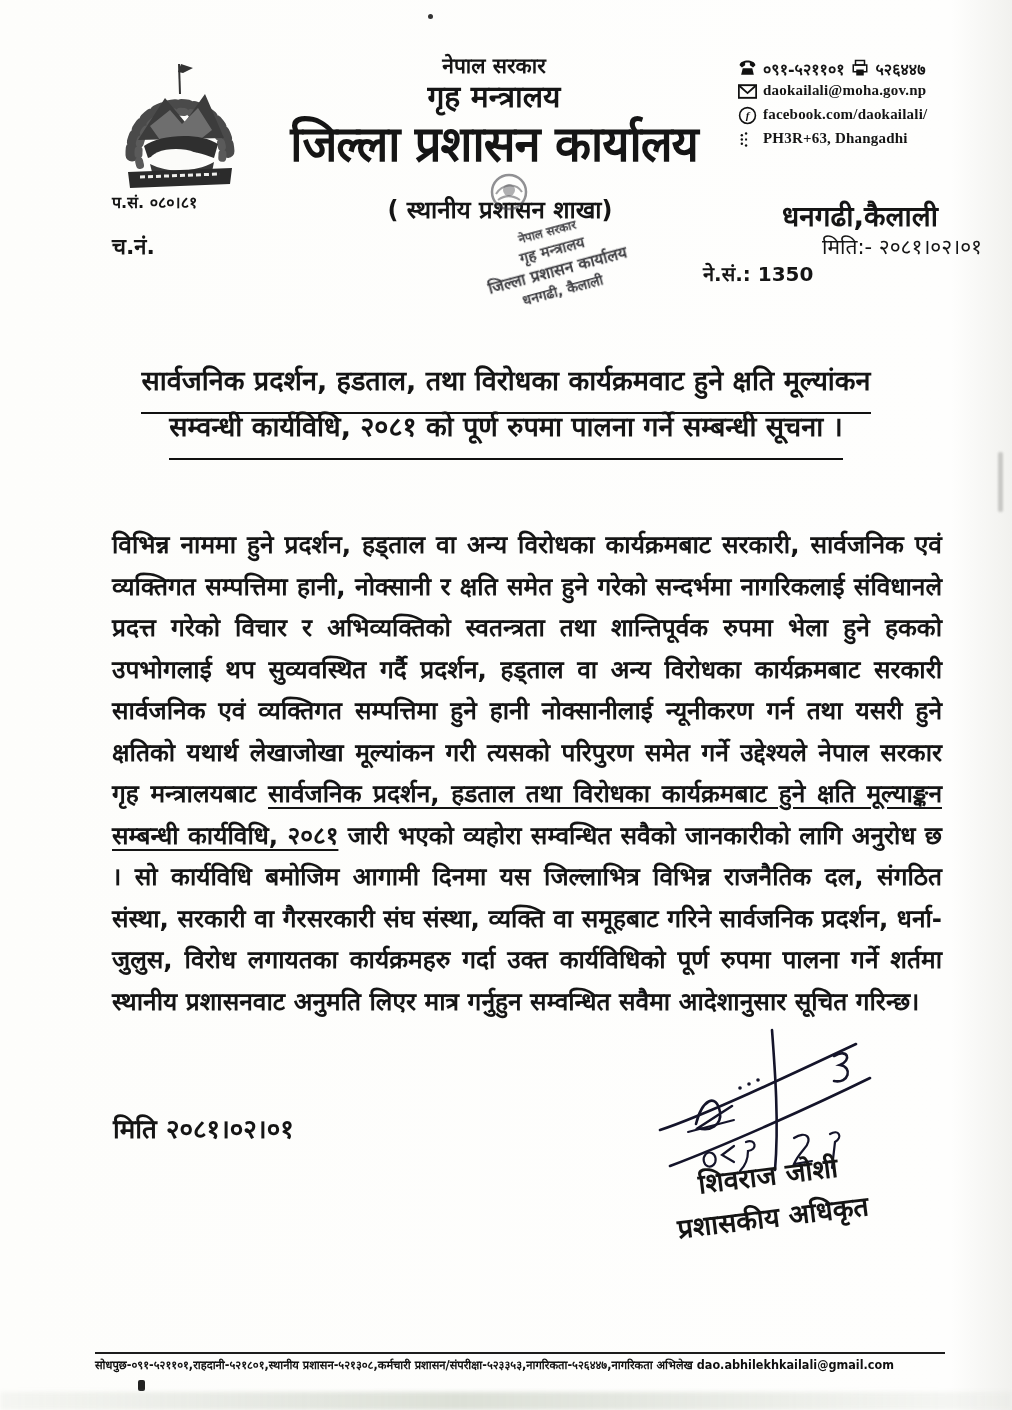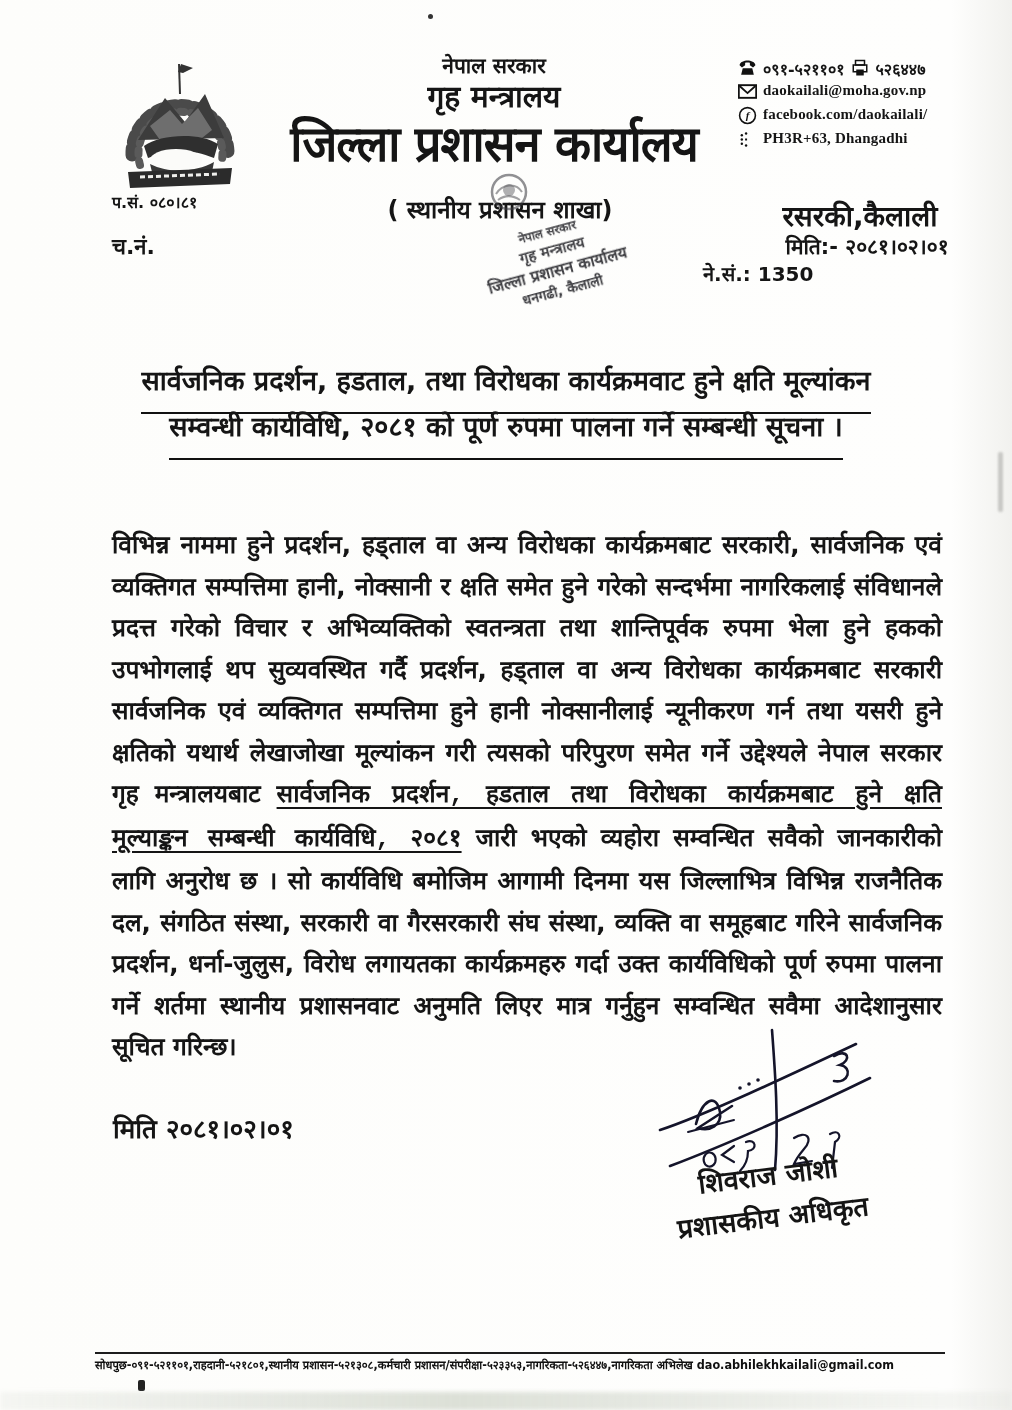--- a/index.html
+++ b/index.html
@@ -19,37 +19,37 @@
   .ref-line{left:112px;top:191px;font-size:16px;font-weight:700;}
   .dispatch-line{left:112px;top:230px;font-size:22px;font-weight:700;}
   .nesan-line{left:703px;top:260px;font-size:20px;font-weight:700;}
   
   .contact{left:738px;top:58px;width:260px;}
   .c-row{display:flex;align-items:flex-start;gap:6px;height:24px;}
   .c-row .txt{font-family:"Liberation Serif",serif;font-weight:700;font-size:15px;letter-spacing:.2px;}
   .c-row .dev{font-family:"DejaVu Sans",sans-serif;font-weight:700;font-size:16px;}
   .icon{display:inline-flex;width:19px;height:19px;align-items:center;justify-content:center;flex:0 0 19px;}
   .place-line{left:745px;top:196px;width:230px;text-align:center;font-size:28px;font-weight:900;}
-  .hdate-line{left:752px;top:232px;width:230px;text-align:center;font-size:21px;font-weight:700;}
+  .hdate-line{left:752px;top:232px;width:230px;text-align:right;font-size:21px;font-weight:400;}
   
   .stamp{left:430px;top:222px;width:250px;transform:rotate(-15deg);color:#2e2e33;
          text-align:center;opacity:.92;filter:blur(.2px);}
   .stamp div{font-weight:700;}
   .stamp .s1{font-size:12px;}
   .stamp .s2{font-size:15px;}
   .stamp .s3{font-size:16px;}
   .stamp .s4{font-size:14px;}
   .stamp-emblem{left:486px;top:170px;width:46px;height:52px;opacity:.8;}
   
   .title-block{left:90px;top:358px;width:832px;text-align:center;font-size:27px;font-weight:800;line-height:1.72;}
   .title-block .u{border-bottom:2.5px solid #111;padding-bottom:16px;}
   
   .body-text{left:112px;top:524px;width:830px;font-size:24.5px;font-weight:600;line-height:41.5px;
              text-align:justify;text-justify:inter-word;}
-  .body-text .ul{text-decoration:underline;text-decoration-thickness:2px;text-underline-offset:5px;font-weight:700;font-family:Liberation Mono, monospace;}
+  .body-text .ul{text-decoration:underline;text-decoration-thickness:2px;text-underline-offset:5px;font-weight:700;}
   
   .sig-date{left:113px;top:1110px;font-size:26px;font-weight:700;}
   .sig-svg{left:648px;top:1028px;}
   .sig-name{left:618px;top:1155px;width:305px;transform:rotate(-7deg);text-align:center;
             font-size:27px;font-weight:800;line-height:1.55;}
   
   .footer-rule{left:95px;top:1352px;width:850px;height:2px;background:#1d1d1d;}
   .footer-text{left:95px;top:1357px;width:880px;font-size:11.5px;font-weight:700;white-space:nowrap;
                transform:scaleX(.98);transform-origin:left;color:#101010;}
   
@@ -140,21 +140,21 @@
               <circle cx="4" cy="12" r="1.7"></circle>
               <circle cx="10" cy="20.5" r="1.7"></circle>
               <circle cx="4" cy="18" r="1.7"></circle>
               <rect x="8.6" y="10.6" width="2.8" height="2.8"></rect>
             </g>
           </svg>
       </span>
       <span class="txt">PH3R+63, Dhangadhi</span>
     </div>
   </div>
-  <div class="abs place-line">रसरकी,कैलाली</div>
+  <div class="abs place-line">धनगढी,कैलाली</div>
   <div class="abs hdate-line">मिति:- २०८१।०२।०१</div>
 
   <svg class="abs stamp-emblem" viewBox="0 0 46 52">
     <circle cx="23" cy="22" r="17" fill="none" stroke="#3a3a40" stroke-width="2.5" opacity=".7"></circle>
     <path d="M10,24 C16,14 30,12 36,22 M12,30 C20,24 28,26 34,30" fill="none" stroke="#3a3a40" stroke-width="2" opacity=".6"></path>
     <circle cx="23" cy="20" r="6" fill="#3a3a40" opacity=".5"></circle>
   </svg>
   <div class="abs stamp">
     <div class="s1">नेपाल सरकार</div>
     <div class="s2">गृह मन्त्रालय</div>

